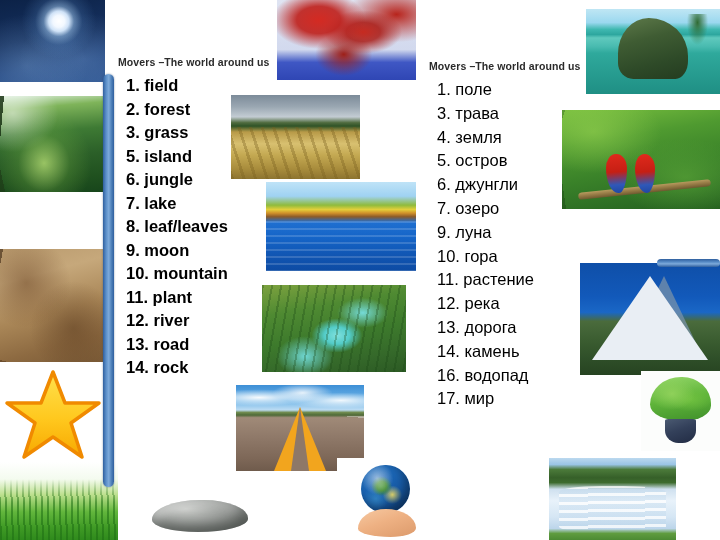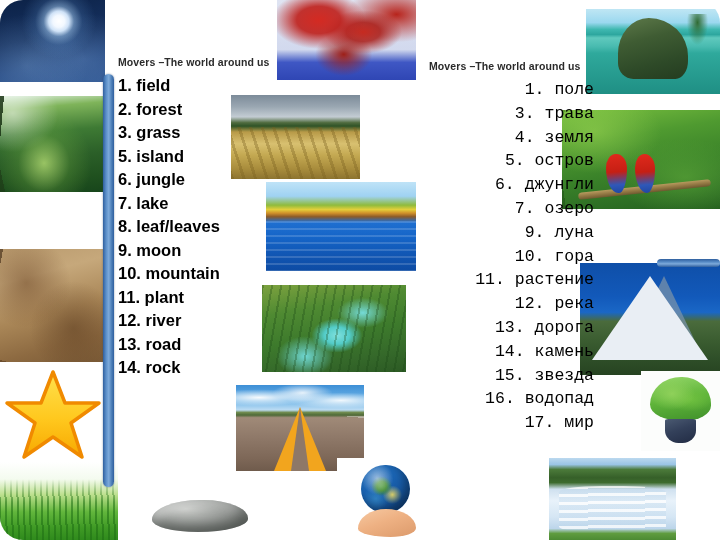--- a/index.html
+++ b/index.html
@@ -1,21 +1,21 @@
 <!DOCTYPE html>
 <html><head>
 <meta charset="utf-8">
 <style>
   html,body{margin:0;padding:0;}
   body{
     width:720px;height:540px;overflow:hidden;position:relative;
     background:#ffffff;
     font-family:"Liberation Sans","DejaVu Sans",sans-serif;
   }
-  .slide{position:absolute;inset:0;overflow:hidden;border-radius:23px;}
+  .slide{position:absolute;inset:0;overflow:hidden;}
 
   
   .pic{position:absolute;overflow:hidden;background:#cfd8dc;}
 
   
   .pic-moon{
     background:
       radial-gradient(circle at 56% 26%, #ffffff 0%, #f2f8ff 7%, #cfe2f7 12%, rgba(150,190,230,.55) 18%, rgba(90,140,200,.22) 28%, rgba(30,60,110,0) 44%),
       radial-gradient(ellipse at 25% 80%, rgba(150,190,230,.30) 0%, rgba(20,45,90,0) 55%),
       radial-gradient(ellipse at 80% 72%, rgba(140,180,225,.28) 0%, rgba(20,45,90,0) 55%),
@@ -252,32 +252,31 @@
     position:absolute;border-radius:4px;
     background:linear-gradient(180deg,#2f5f9e 0%,#5b8fc9 40%,#7daada 60%,#2f5f9e 100%);
   }
 
   
   .col{position:absolute;}
   .col-title{
     font-size:10.5px;color:#2b2b2b;font-weight:600;letter-spacing:.1px;
     white-space:nowrap;
   }
-  .wordlist{list-style:none;margin:0;padding:0;}
+  .wordlist{list-style:none;margin:8px;padding:0;}
   .wordlist li{
     color:#000000;white-space:nowrap;
   }
   .col-en .wordlist li{
     font-size:16.5px;font-weight:bold;line-height:23.5px;
     font-family:"Liberation Sans","DejaVu Sans",sans-serif;
   }
   .col-ru .wordlist li{
     font-size:16.5px;font-weight:normal;line-height:23.8px;
-    font-family:Liberation Mono, monospace;
-    text-align:right;
+    font-family:Liberation Sans, sans-serif;
   }
 </style>
 </head>
 <body>
 
 <div class="slide">
 
   <div class="pic pic-moon" style="left:0;top:0;width:105px;height:82px;"></div>
 
   <div class="pic pic-forest" style="left:0;top:96px;width:105px;height:96px;"></div>
@@ -376,19 +375,18 @@
       <li>4. земля</li>
       <li>5. остров</li>
       <li>6. джунгли</li>
       <li>7. озеро</li>
       <li>9. луна</li>
       <li>10. гора</li>
       <li>11. растение</li>
       <li>12. река</li>
       <li>13. дорога</li>
       <li>14. камень</li>
-      <li>15. звезда</li>
       <li>16. водопад</li>
       <li>17. мир</li>
     </ul>
   </div>
 
 </div>
 
 </body></html>

